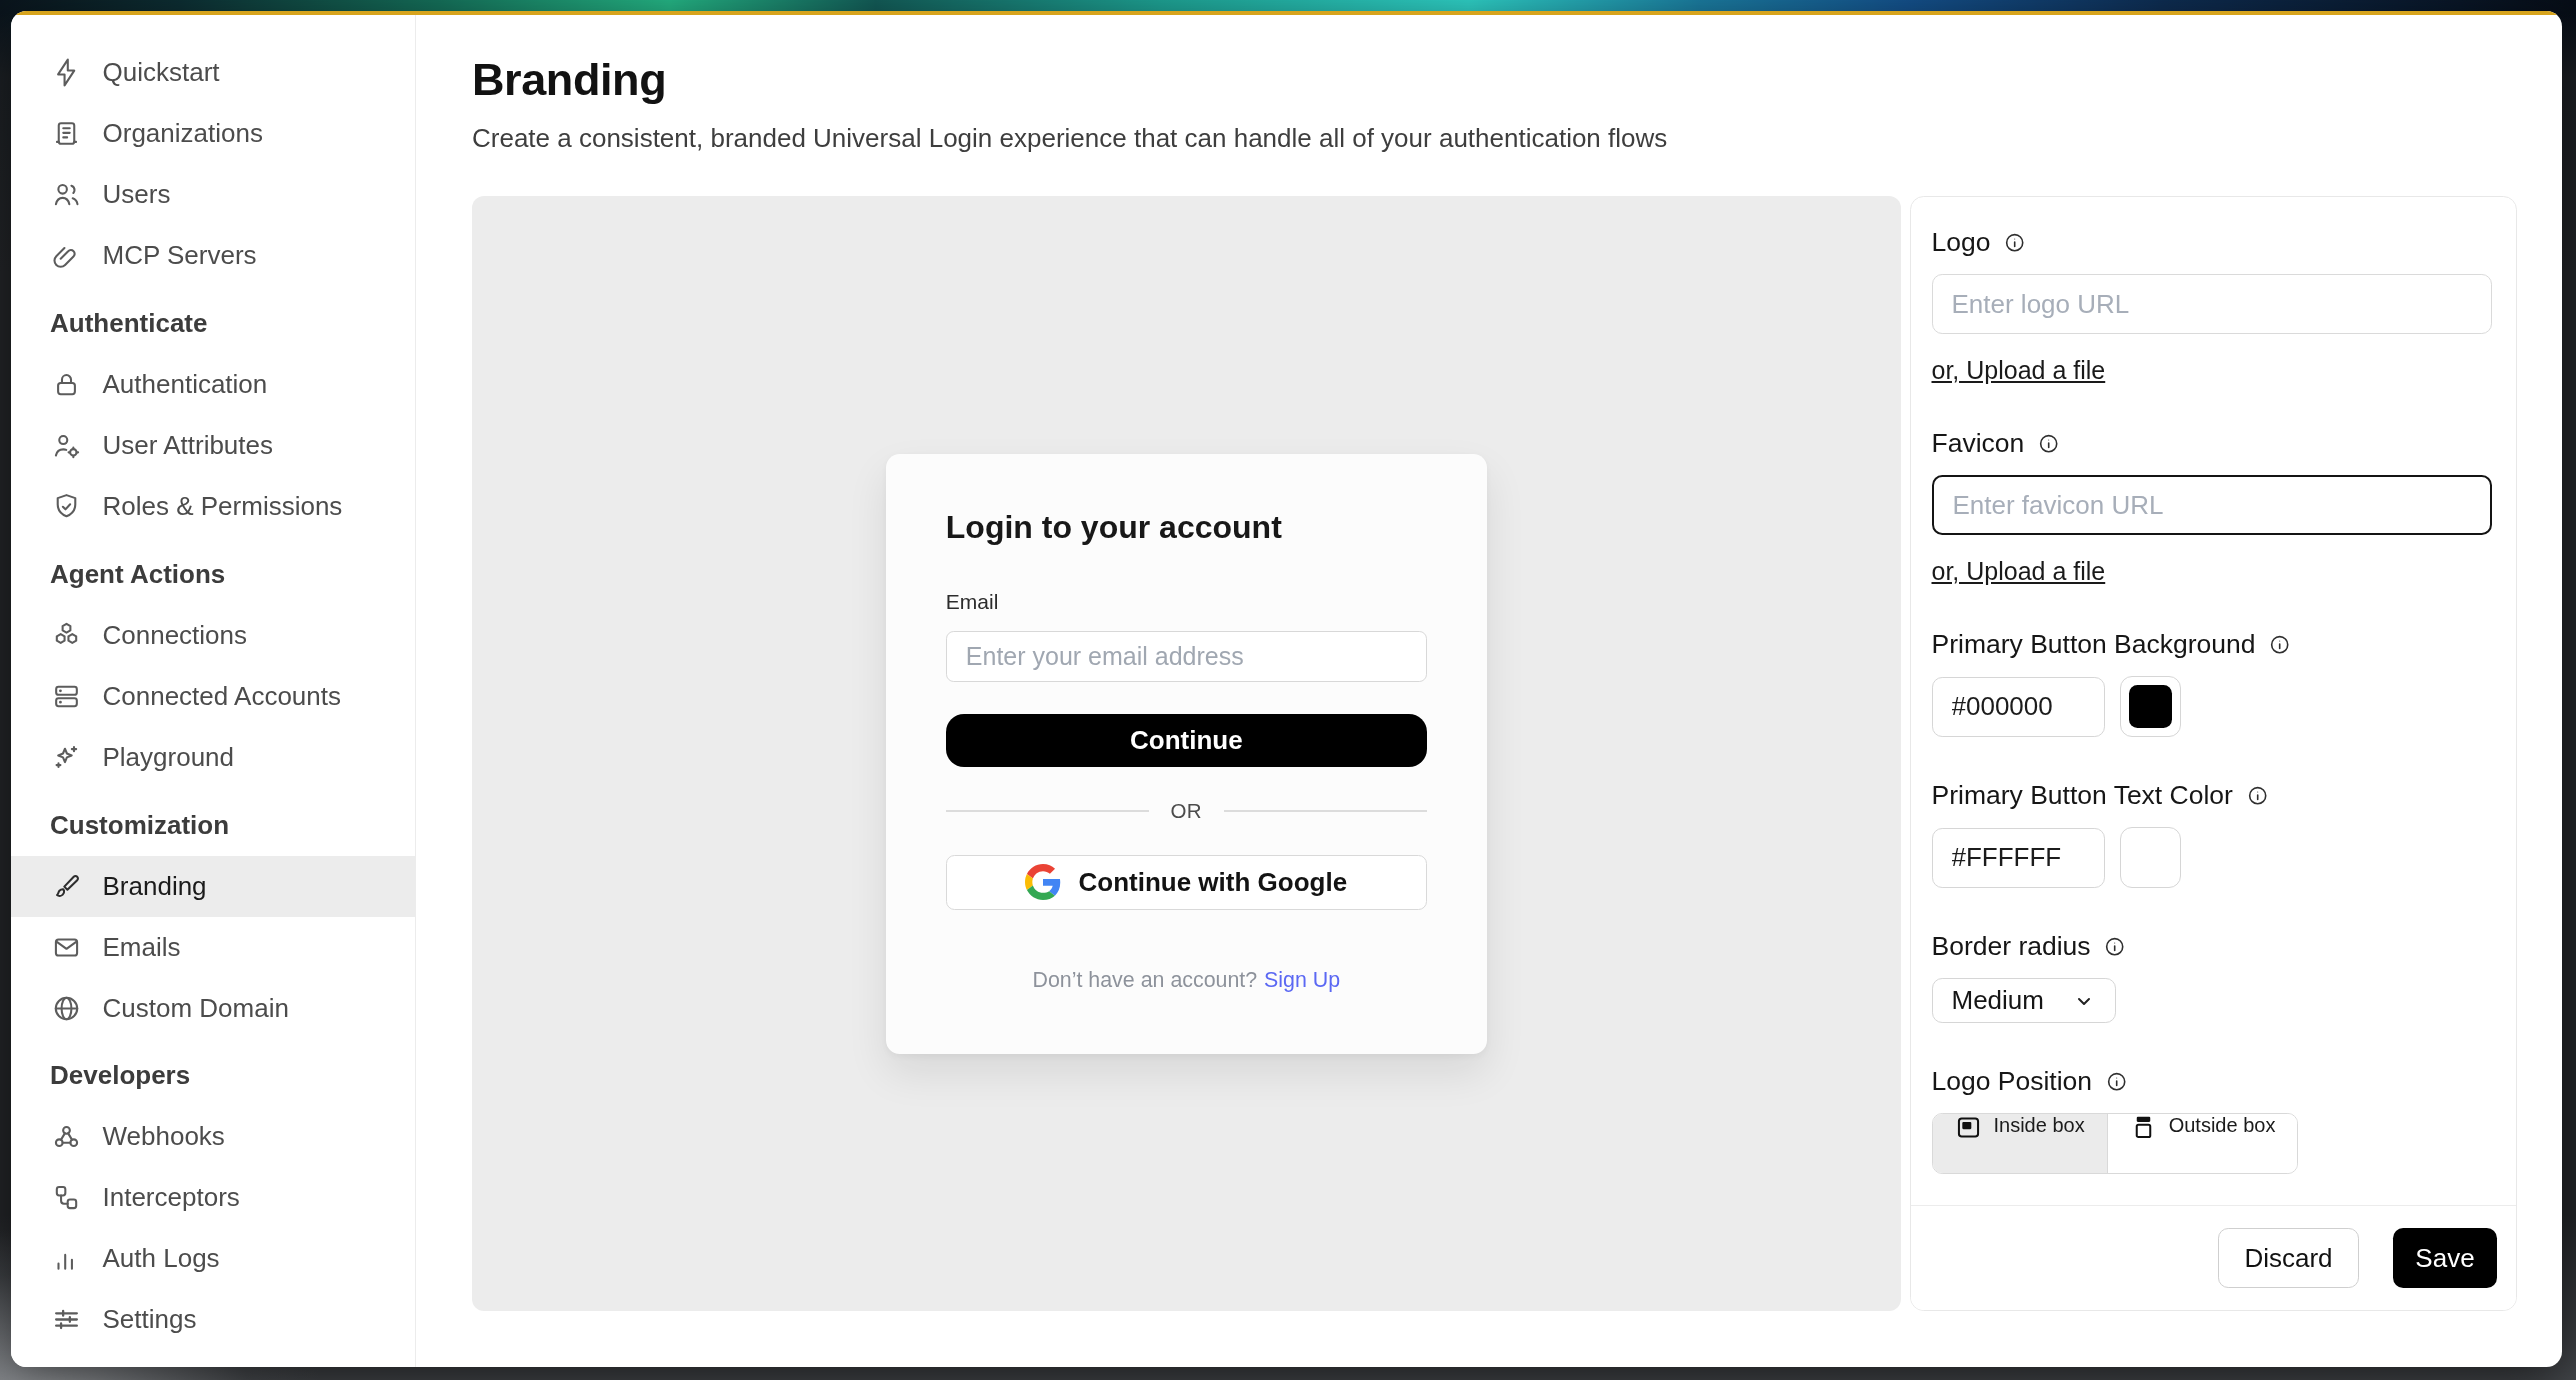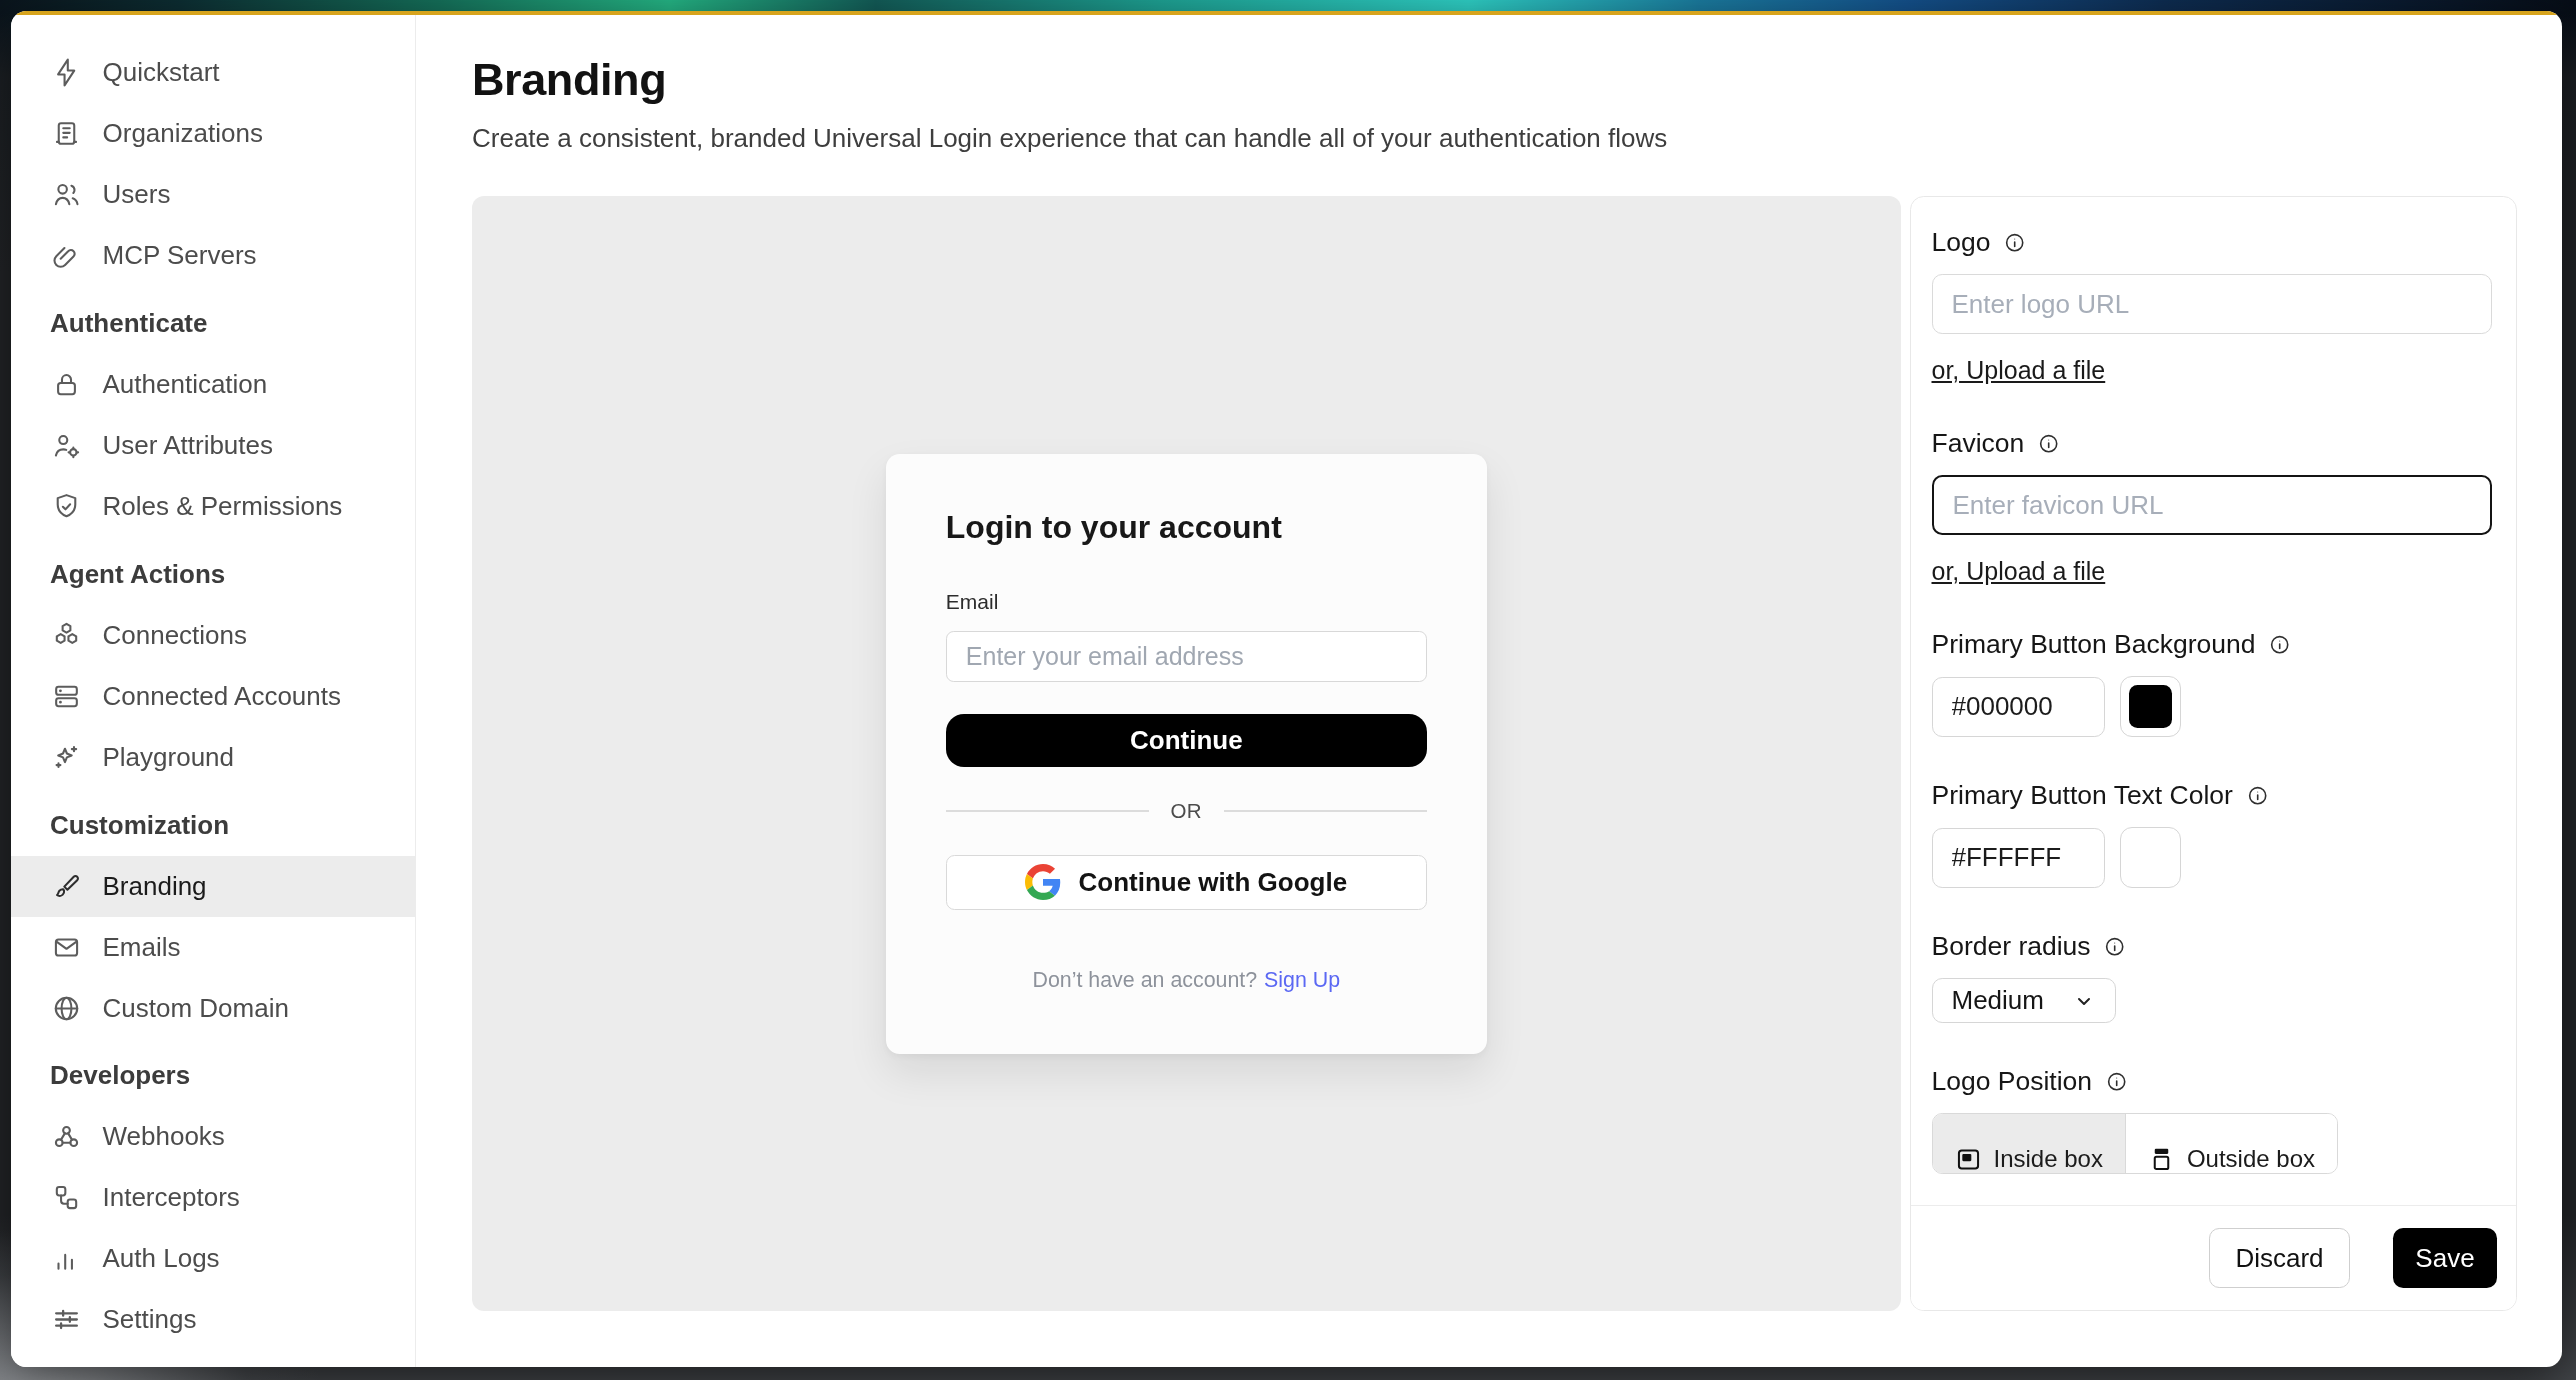--- a/index.html
+++ b/index.html
@@ -76,24 +76,24 @@
   .section-gap{margin-top:44px;}
   .color-row{margin-top:17px;display:flex;align-items:center;gap:15.4px;}
   .hex-input{width:173px;box-sizing:border-box;height:60px;border:1.7px solid #d6d6d6;border-radius:10.2px;padding:0 19px;font-size:26px;color:#1c1c1c;font-family:inherit;background:#fff;}
   .swatch{width:61px;height:61px;box-sizing:border-box;border:1.7px solid #d6d6d6;border-radius:12px;background:#fff;display:flex;align-items:center;justify-content:center;cursor:pointer;}
   .swatch .chip{width:43px;height:43px;border-radius:8.5px;}
   .chip.black{background:#000;}
   .chip.white{background:#fff;}
   .select-box{margin-top:17px;width:184px;box-sizing:border-box;height:45px;border:1.7px solid #d6d6d6;border-radius:10.2px;background:#fff;display:flex;align-items:center;justify-content:space-between;padding:0 19px;font-size:26px;color:#161616;cursor:pointer;}
   .select-box svg{width:24px;height:24px;stroke:#222;fill:none;stroke-width:2;stroke-linecap:round;stroke-linejoin:round;}
   .segmented{margin-top:17px;display:inline-flex;height:61px;box-sizing:border-box;border:1.7px solid #d9d9d9;border-radius:10.2px;overflow:hidden;background:#fff;}
-  .segment{display:flex;align-items:flex-end;gap:12px;padding:0 22px;font-size:24px;color:#1b1b1b;cursor:pointer;background:#fff;}
+  .segment{display:flex;align-items:flex-start;gap:12px;padding:0 22px;font-size:20px;color:#1b1b1b;cursor:pointer;background:#fff;}
   .segment.selected{background:#ebebeb;border-right:1.7px solid #d9d9d9;}
   .segment svg{width:27px;height:27px;flex:none;}
-  .settings-footer{flex:none;height:104px;border-top:1.7px solid #ececec;display:flex;align-items:center;justify-content:flex-end;gap:43px;padding:0 19px;background:#fff;}
+  .settings-footer{flex:none;height:104px;border-top:1.7px solid #ececec;display:flex;align-items:center;justify-content:flex-end;gap:34px;padding:0 19px;background:#fff;}
   .btn-discard{width:141px;height:60px;background:#fff;border:1.7px solid #cfcfcf;border-radius:10.2px;font-size:26px;font-weight:500;color:#111;font-family:inherit;cursor:pointer;}
   .btn-save{width:104px;height:60px;background:#000;border:none;border-radius:10.2px;font-size:26px;font-weight:500;color:#fff;font-family:inherit;cursor:pointer;}
 </style>
 </head>
 <body>
 
 <div class="desktop">
   <div class="window">
     <div class="accent-bar"></div>
     <div class="window-body">

